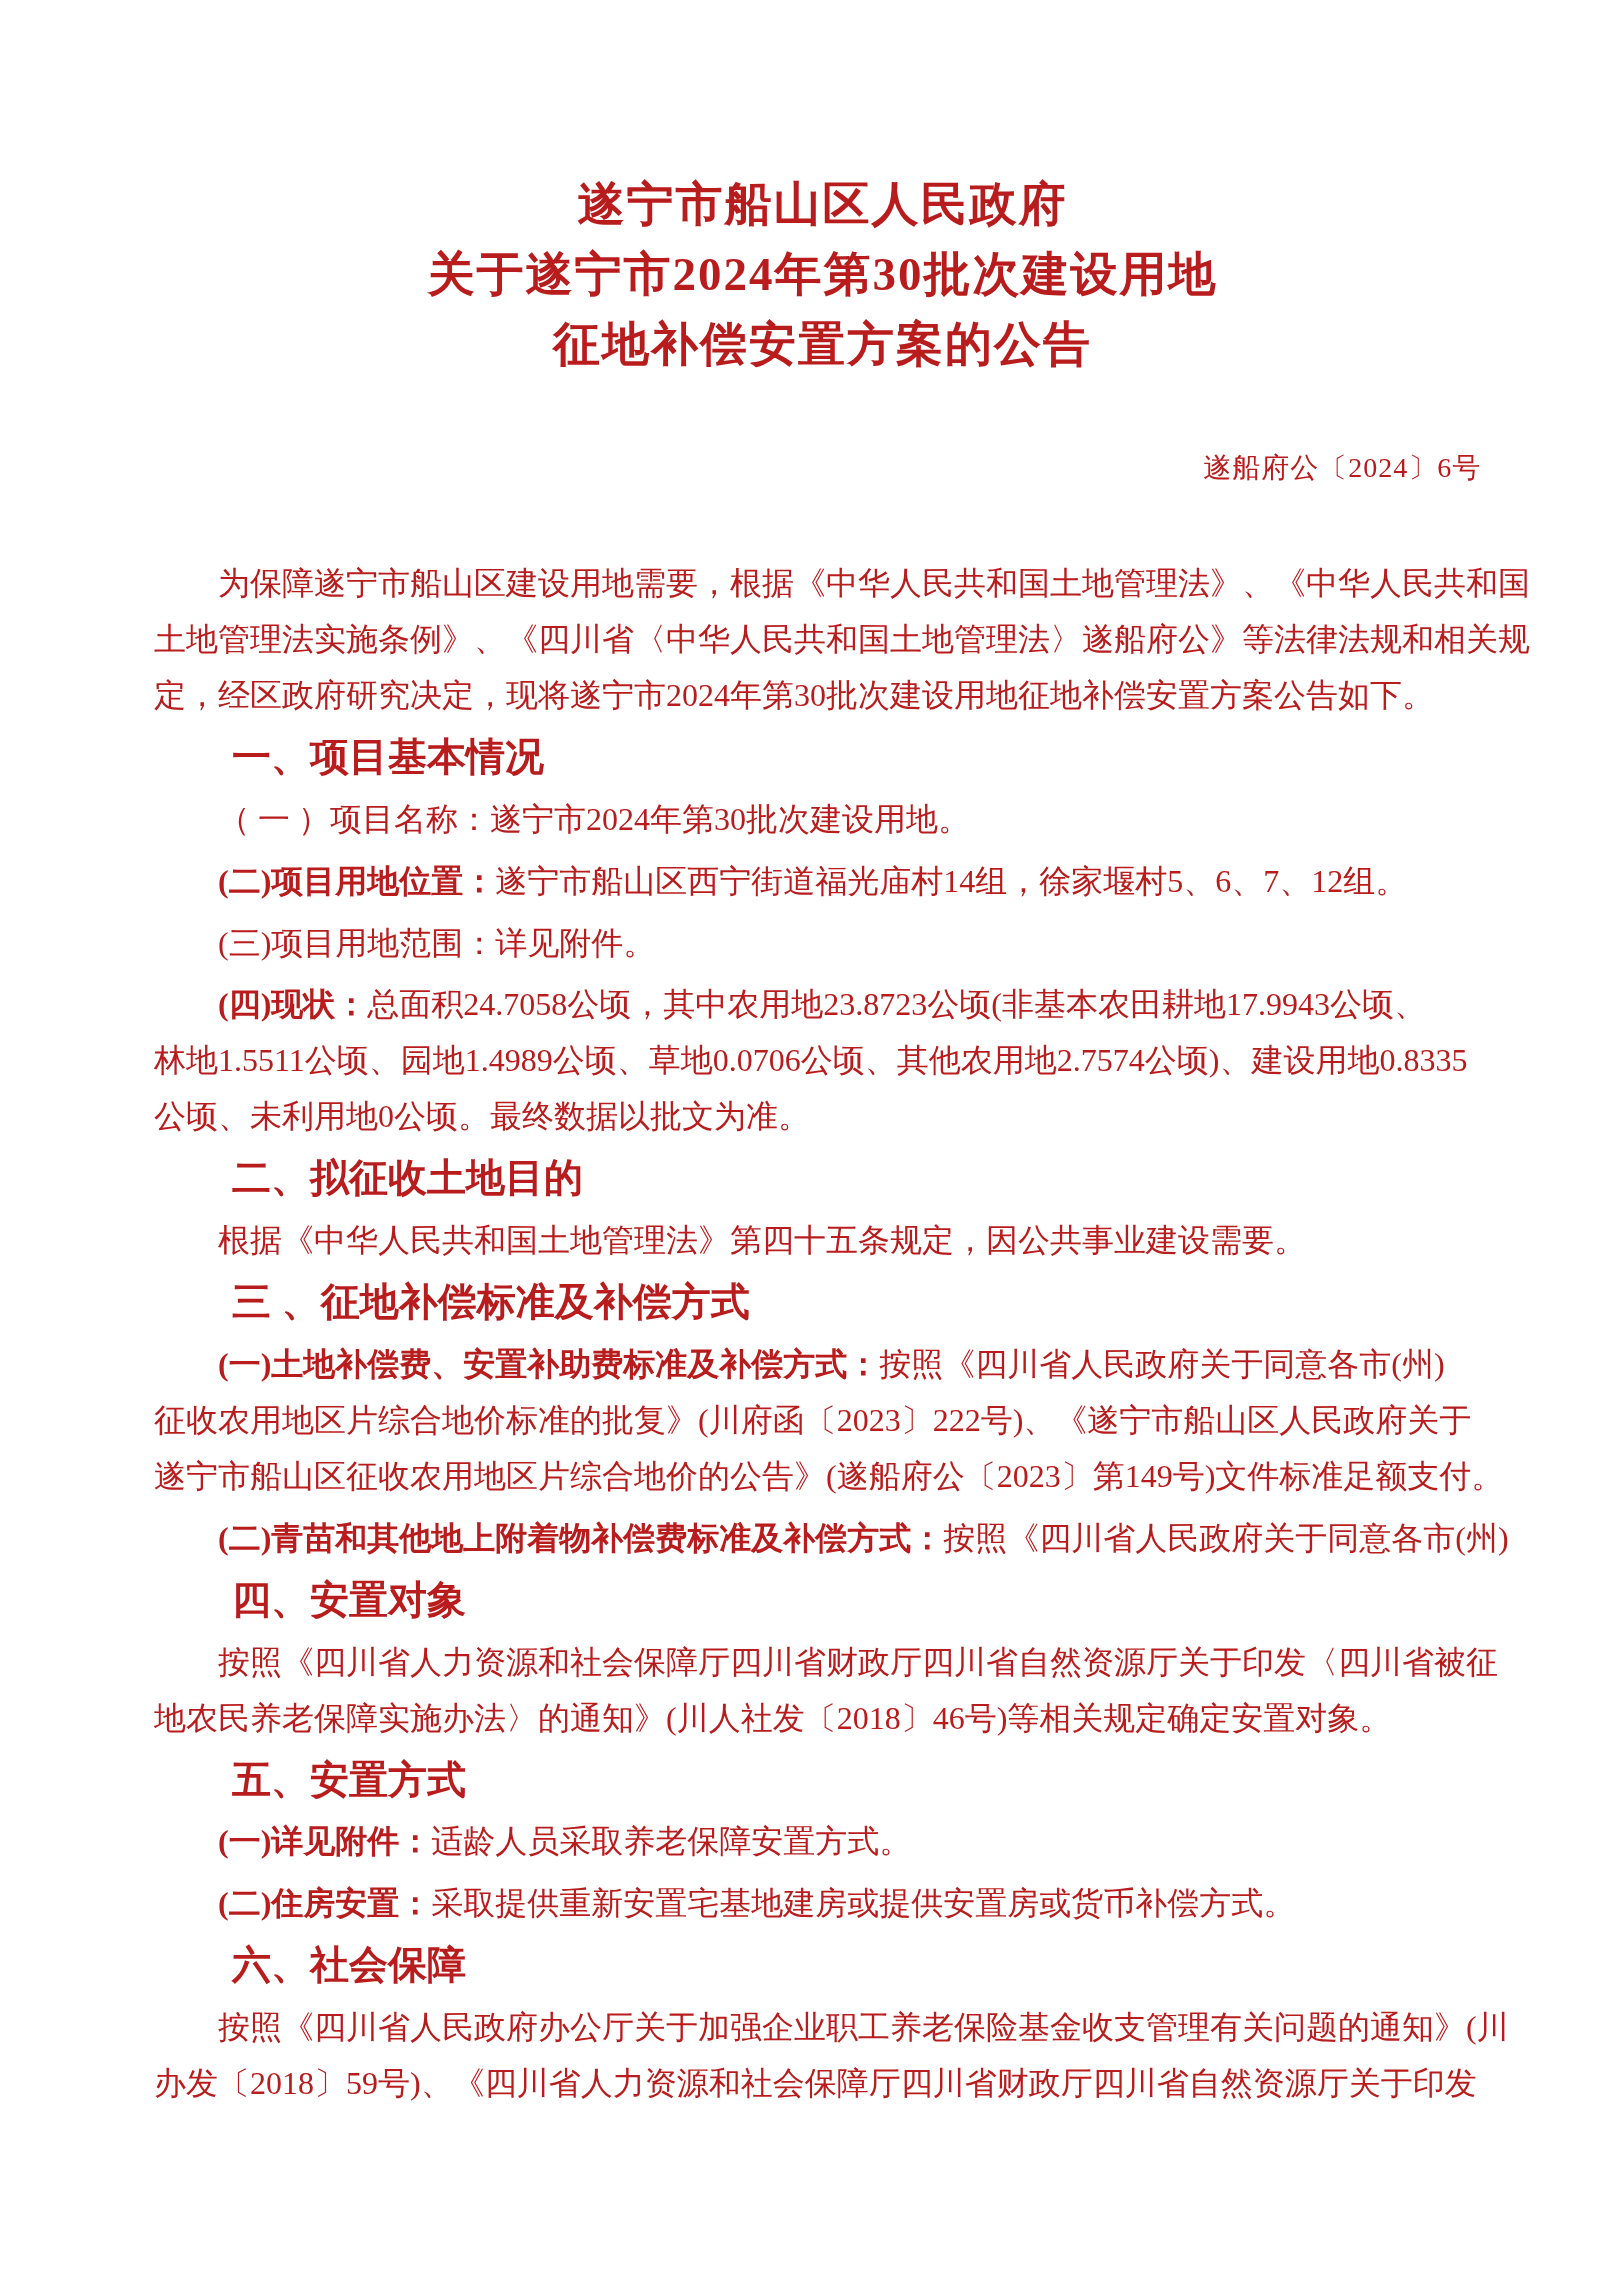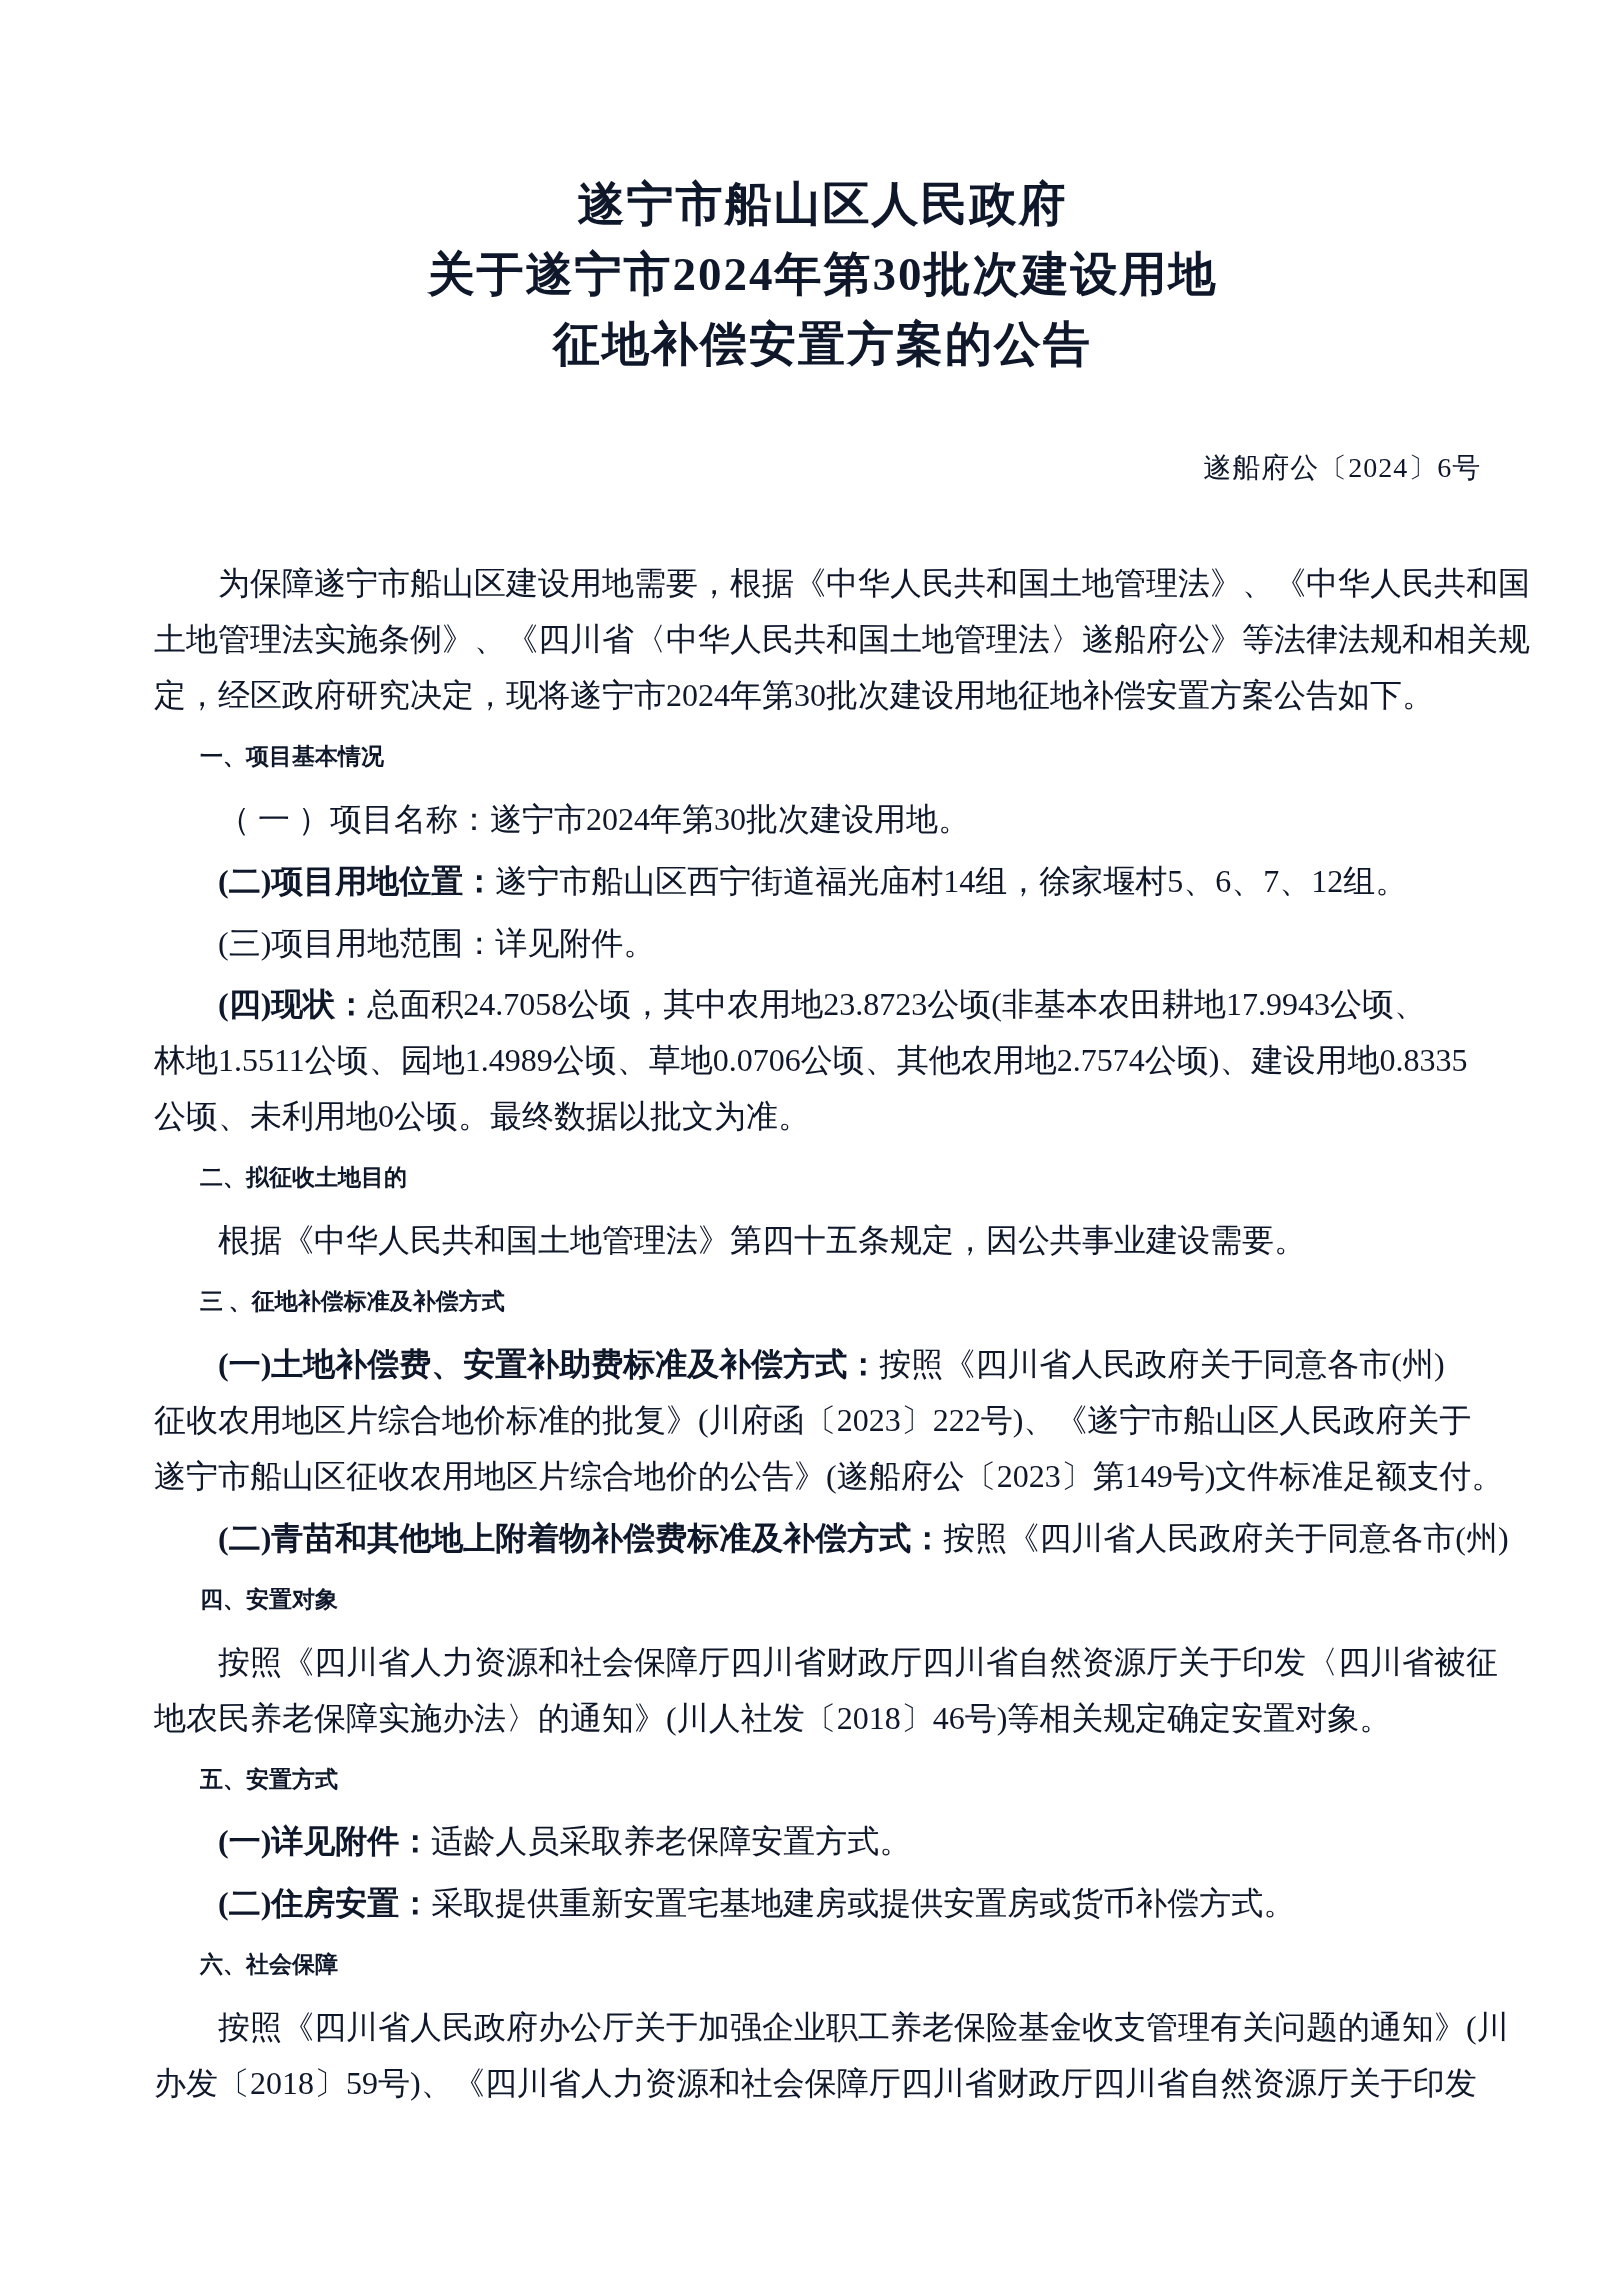--- a/index.html
+++ b/index.html
@@ -5,21 +5,21 @@
   html, body {
     margin: 0;
     padding: 0;
     background: #ffffff;
   }
   .page {
     position: relative;
     width: 1620px;
     height: 2292px;
     background: #ffffff;
-    color: #0f172a;
+    color: #b91c1c;
     box-sizing: border-box;
     padding: 169px 129px 0 154px;
     overflow: hidden;
     font-family: "Liberation Serif", "DejaVu Serif", serif;
   }
   .title-block {
     text-align: center;
     font-family: "Liberation Serif", "DejaVu Serif", serif;
     font-weight: 700;
     font-size: 47px;
@@ -36,23 +36,23 @@
   }
   .doc-body {
     margin-top: 59px;
     font-size: 32px;
     line-height: 56px;
   }
   .block {
     margin-top: 5.9px;
   }
   .block.heading {
-    font-family: Liberation Serif, serif;
+    font-family: Liberation Sans, sans-serif;
     font-weight: 700;
-    font-size: 23px;
+    font-size: 39px;
   }
   .line {
     white-space: nowrap;
   }
   .b {
     font-weight: 700;
   }
 </style>
 </head>
 <body>

